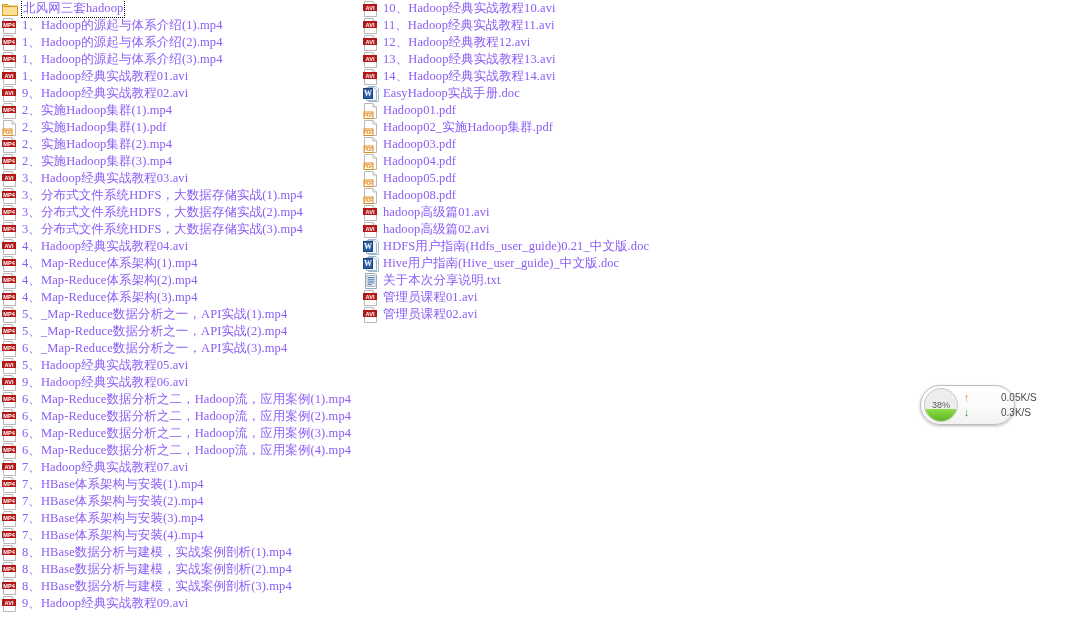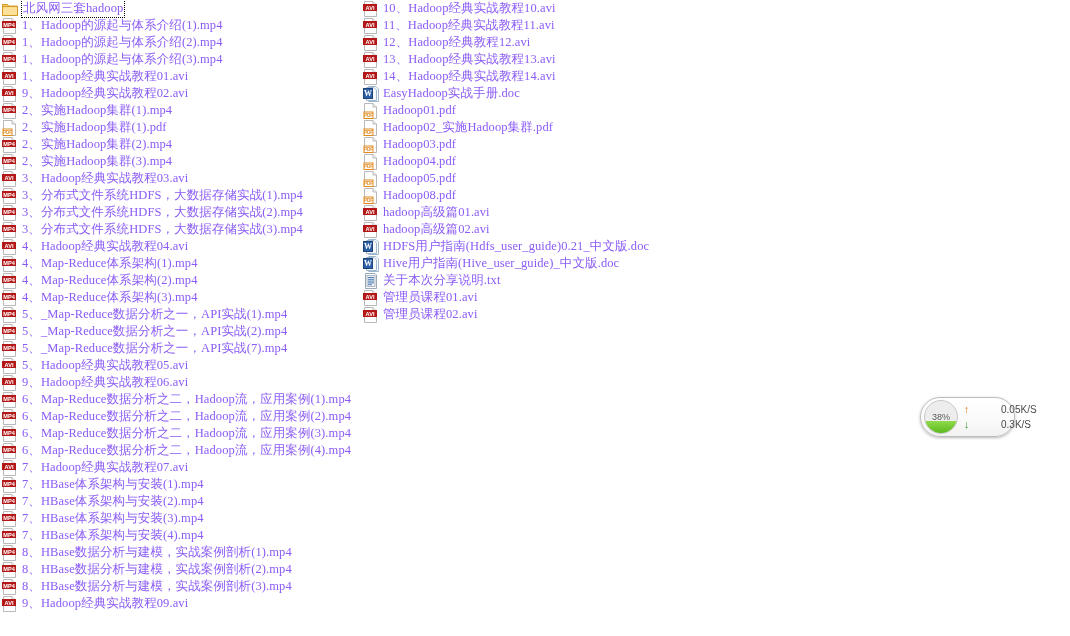--- a/index.html
+++ b/index.html
@@ -60,21 +60,21 @@
     flex: 0 0 16px;
     position: relative;
     display: inline-block;
   }
   .icon svg { display: block; }
 
   
   #speed-widget {
     position: absolute;
     left: 920px;
-    top: 397px;
+    top: 385px;
     width: 95px;
     height: 40px;
     border: 1px solid #bdbdbd;
     border-radius: 20px;
     background: linear-gradient(180deg,#ffffff 0%,#fbfbfb 50%,#f2f2f2 100%);
     box-shadow: 0 1px 3px rgba(0,0,0,0.28);
     display: flex;
     align-items: center;
     box-sizing: border-box;
   }
@@ -359,21 +359,21 @@
       </div>
       <div class="file-row">
         <span class="icon">
           <svg width="16" height="16" viewBox="0 0 16 16">
             <path d="M1.5 0.5 H10 L13.5 4 V15.5 H1.5 Z" fill="#ffffff" stroke="#b9b9b9" stroke-width="1"></path>
             <path d="M10 0.5 L10 4 L13.5 4" fill="#f0f0f0" stroke="#b9b9b9" stroke-width="1"></path>
             <rect x="0" y="3" width="14" height="7" fill="#b31717"></rect>
             <text x="7" y="9" font-family="Liberation Sans, sans-serif" font-size="5.6" font-weight="bold" fill="#ffffff" text-anchor="middle">MP4</text>
           </svg>
         </span>
-        <span class="file-label">5、_Map-Reduce数据分析之一，API实战(7).mp4</span>
+        <span class="file-label">6、_Map-Reduce数据分析之一，API实战(3).mp4</span>
       </div>
       <div class="file-row">
         <span class="icon">
           <svg width="16" height="16" viewBox="0 0 16 16">
             <path d="M1.5 0.5 H10 L13.5 4 V15.5 H1.5 Z" fill="#ffffff" stroke="#b9b9b9" stroke-width="1"></path>
             <path d="M10 0.5 L10 4 L13.5 4" fill="#f0f0f0" stroke="#b9b9b9" stroke-width="1"></path>
             <rect x="0" y="3" width="14" height="7" fill="#b31717"></rect>
             <text x="7" y="9" font-family="Liberation Sans, sans-serif" font-size="5.6" font-weight="bold" fill="#ffffff" text-anchor="middle">AVI</text>
           </svg>
         </span>

